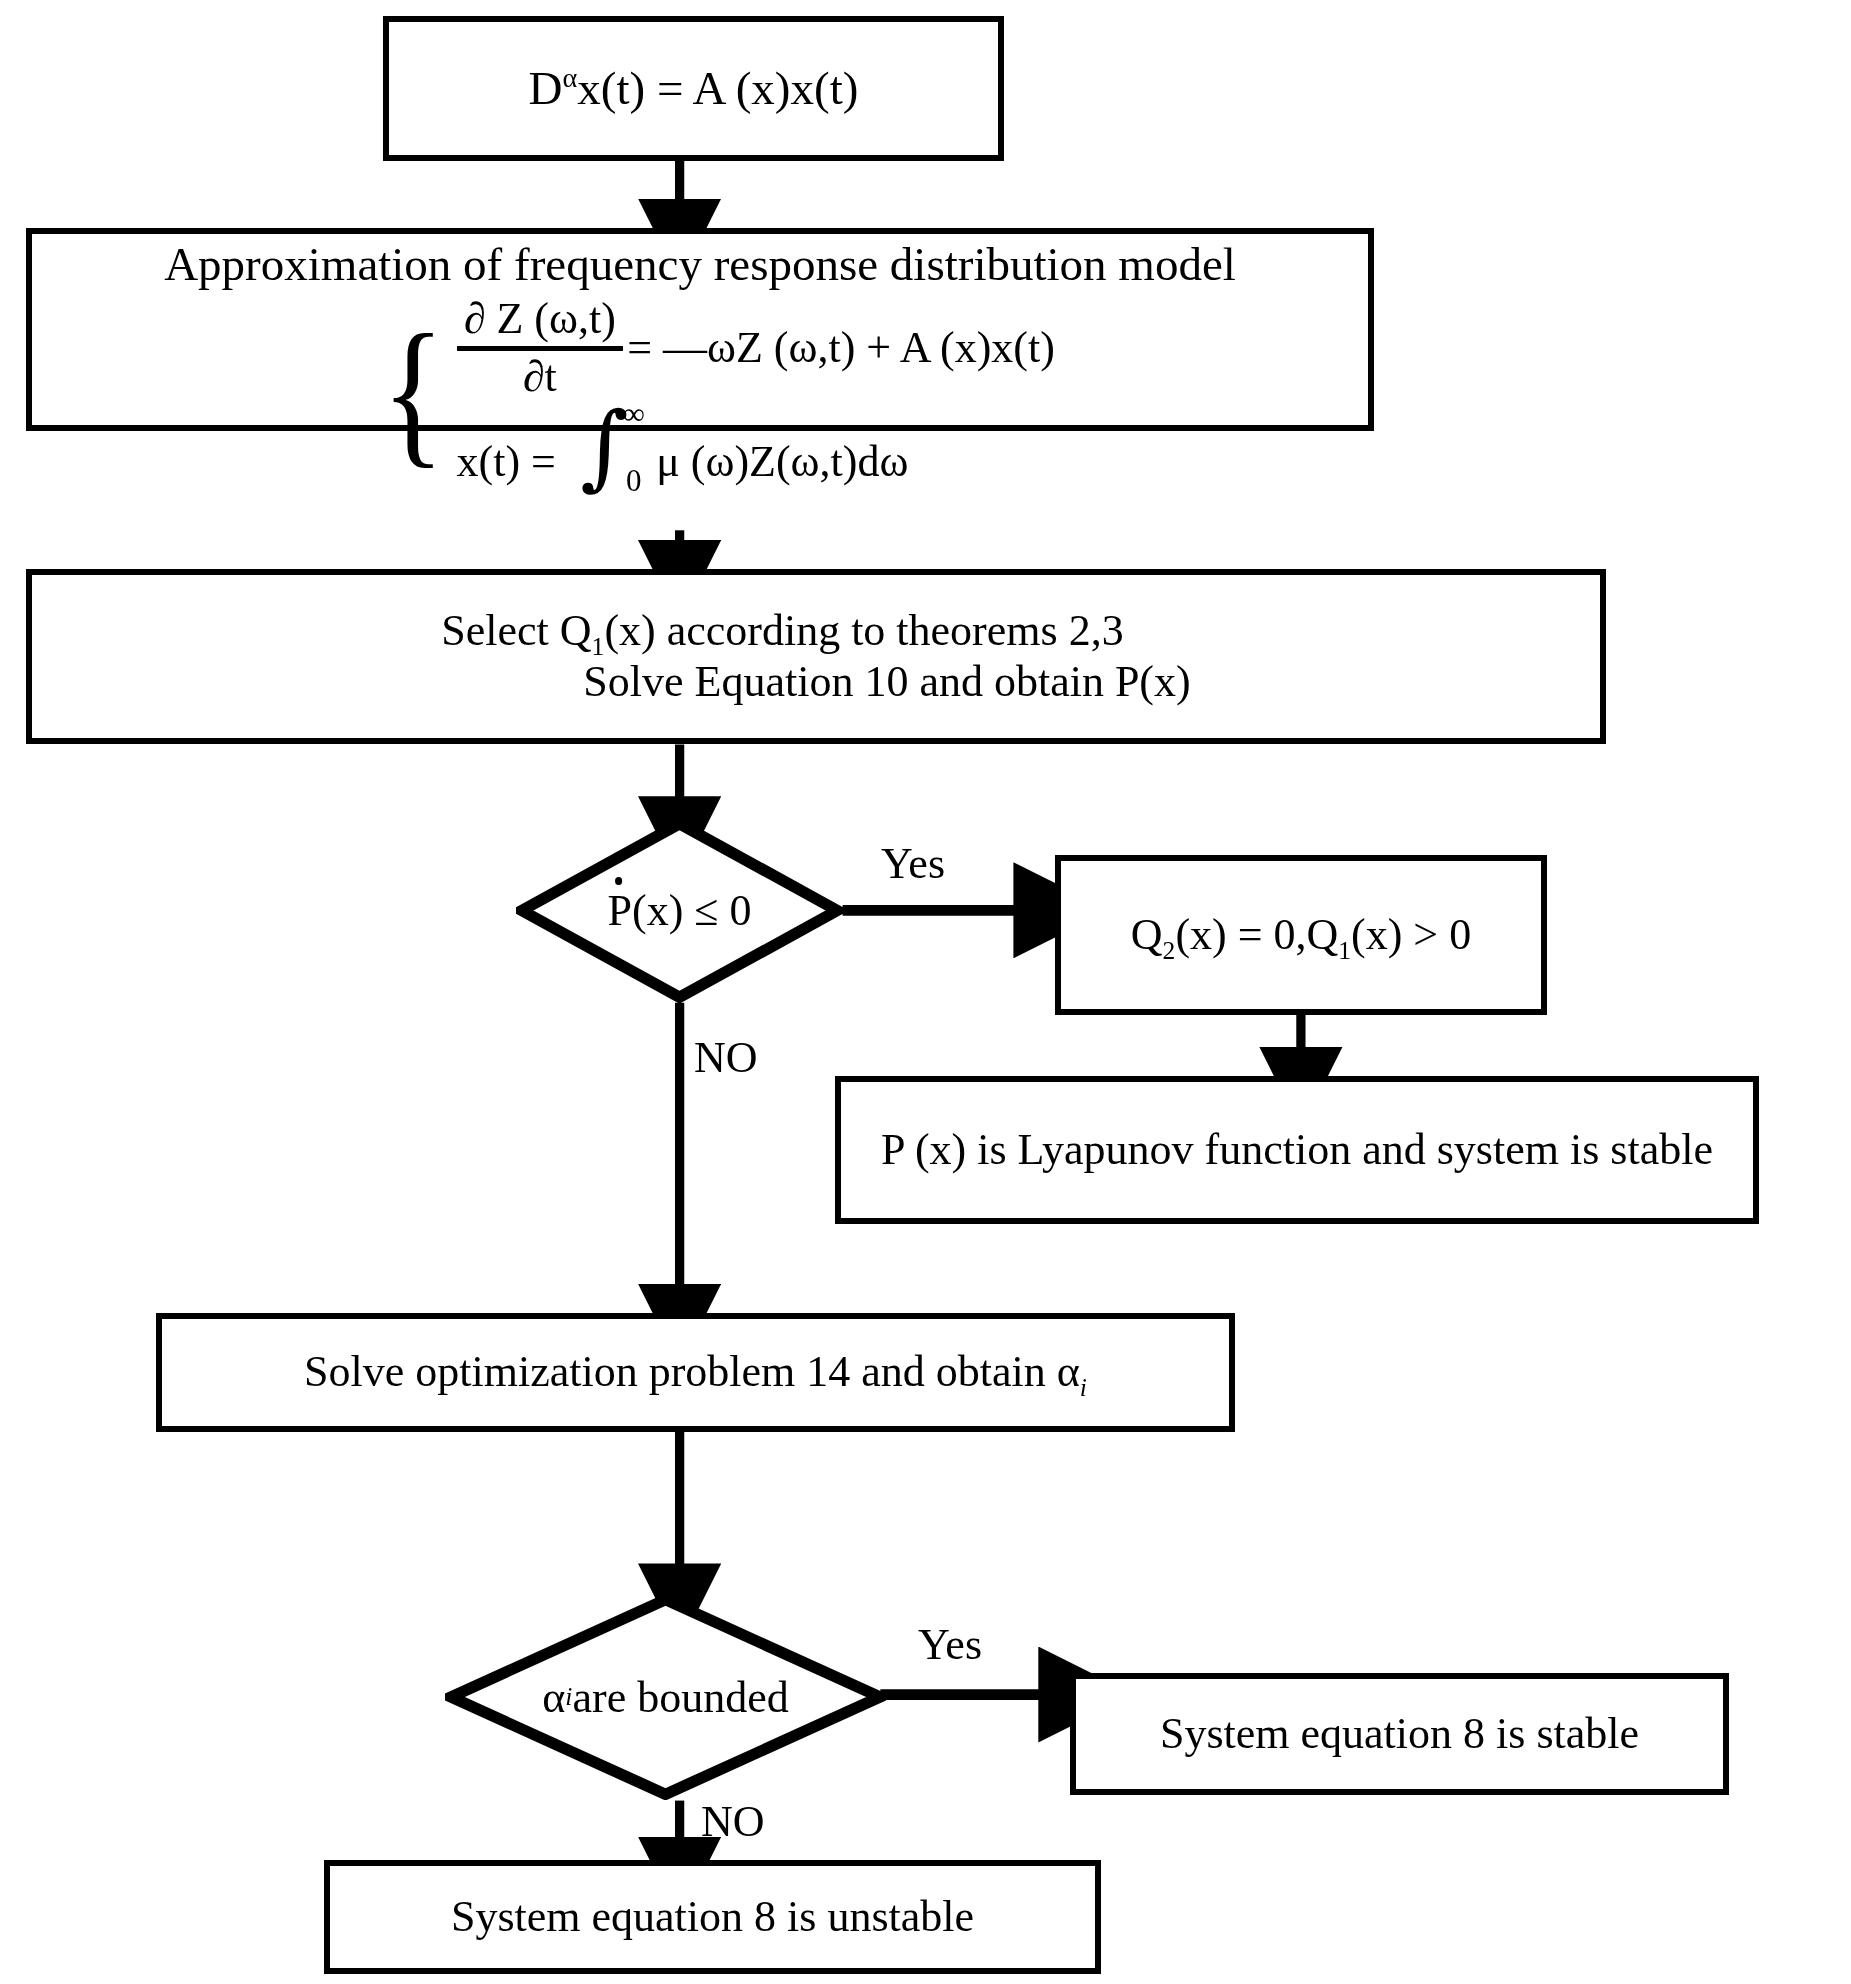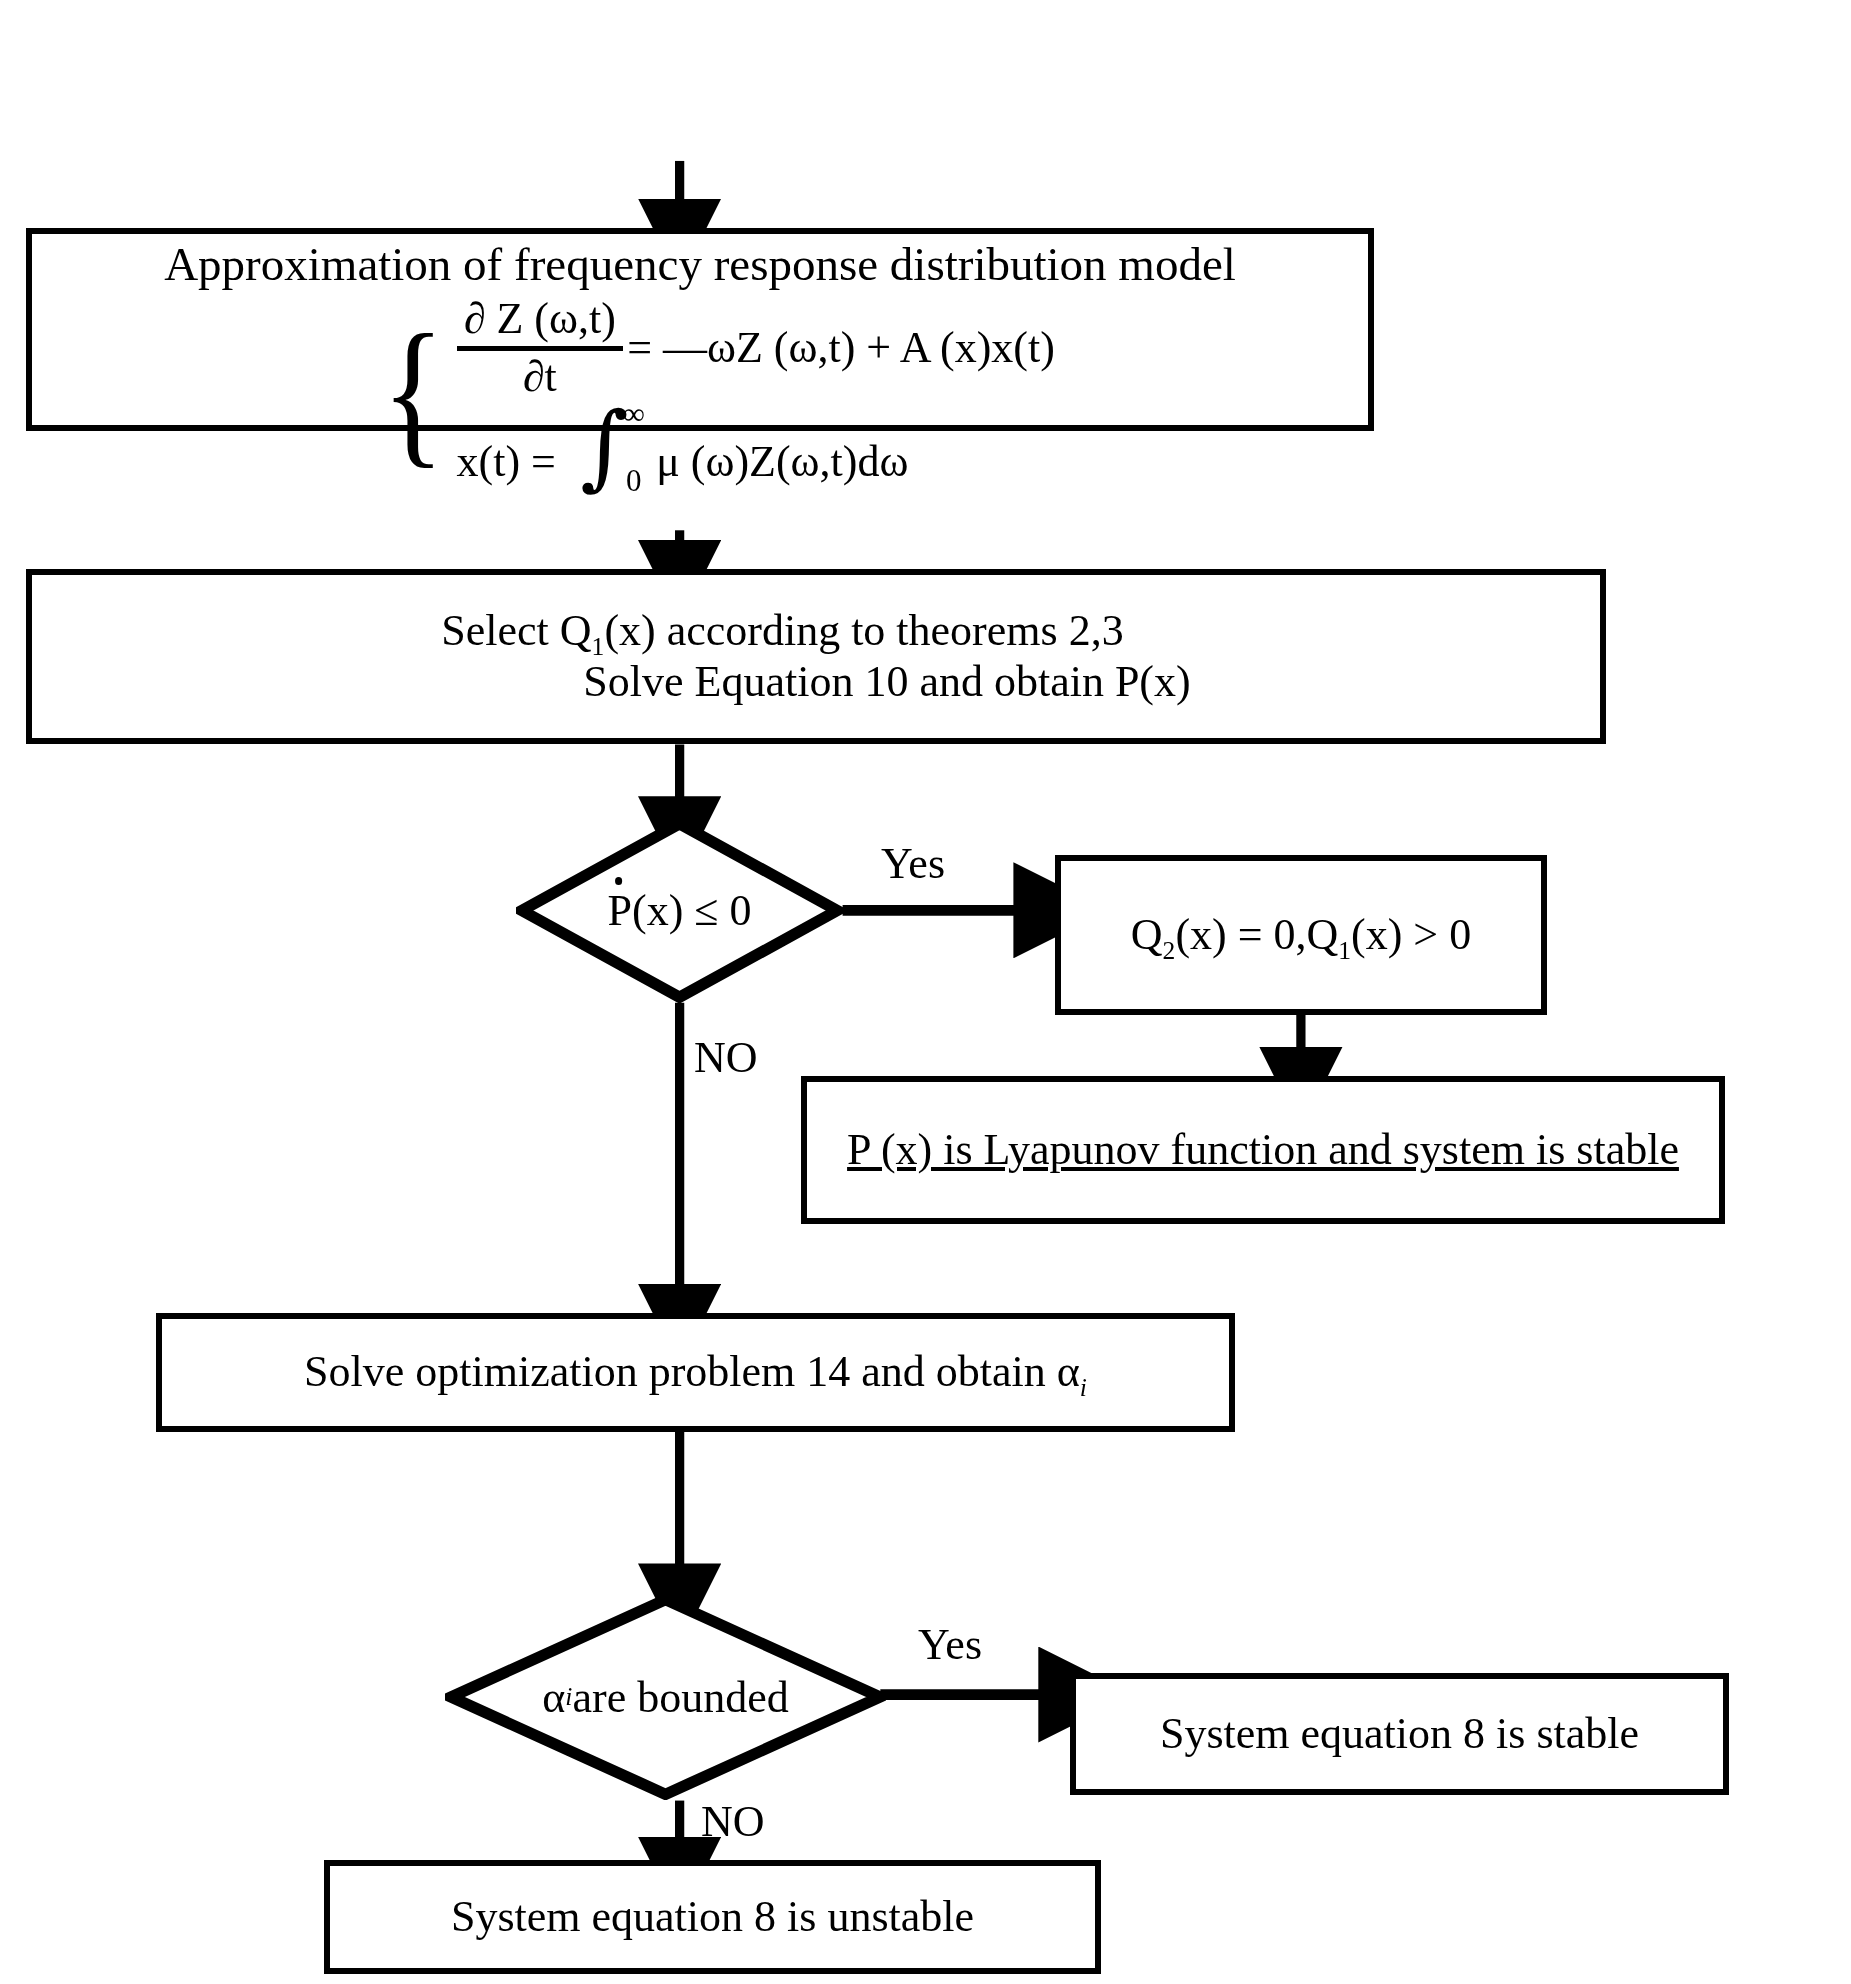--- a/index.html
+++ b/index.html
@@ -180,20 +180,25 @@
 
     <line x1="955" y1="1409" x2="955" y2="1835" stroke="#000" stroke-width="13" marker-end="url(#arrow)"></line>
 
     <line x1="955" y1="2012" x2="955" y2="2228" stroke="#000" stroke-width="13" marker-end="url(#arrow)"></line>
 
     <line x1="1237" y1="2381" x2="1495" y2="2381" stroke="#000" stroke-width="15" marker-end="url(#arrow)"></line>
 
     <line x1="955" y1="2530" x2="955" y2="2612" stroke="#000" stroke-width="13" marker-end="url(#arrow)"></line>
   </svg>
 
+  <div class="node" style="left:383px; top:15.7px; width:621px; height:145px;">
+    <div class="inner txt-lg">
+      <span>D</span><sup class="sup">α</sup><span>x(t) = A (x)x(t)</span>
+    </div>
+  </div>
 
   <div class="node" style="left:26px; top:228px; width:1348px; height:203px; align-items:flex-start; padding-top:3px;">
     <div class="inner">
       <div class="eqwrap">
         <div class="title-line">Approximation of frequency response distribution model</div>
         <div class="sys">
           <div class="brace">{</div>
           <div class="sys-rows">
             <div class="row1">
               <span class="frac">
@@ -242,21 +247,21 @@
   <div class="edge-label" style="left:881px; top:838px;">Yes</div>
 
   <div class="edge-label" style="left:694px; top:1032px;">NO</div>
 
   <div class="node" style="left:1055px; top:845px; width:492px; height:160px;margin-top:10px;">
     <div class="inner txt">
       <span>Q</span><sub class="sub">2</sub><span>(x) = 0,Q</span><sub class="sub">1</sub><span>(x) &gt; 0</span>
     </div>
   </div>
 
-  <div class="node" style="left:801px; top:1076px; width:924px; height:148px;text-decoration:underline;">
+  <div class="node" style="left:835px; top:1076px; width:924px; height:148px;">
     <div class="inner txt">P (x) is Lyapunov function and system is stable</div>
   </div>
 
   <div class="node" style="left:156px; top:1313px; width:1079px; height:119px;">
     <div class="inner txt">
       <span>Solve optimization problem 14 and obtain α</span><sub class="subi">i</sub>
     </div>
   </div>
 
   <div class="diamond" style="left:445px; top:1594px; width:441px; height:206px;">

